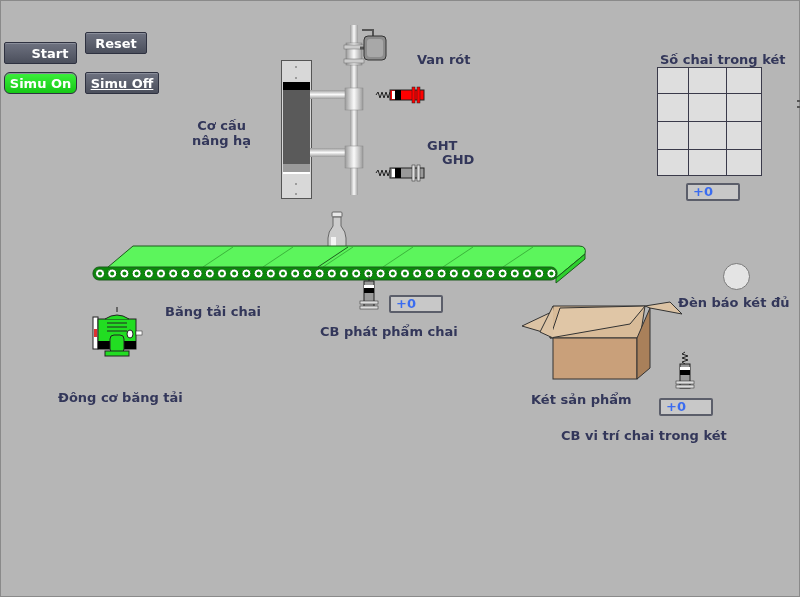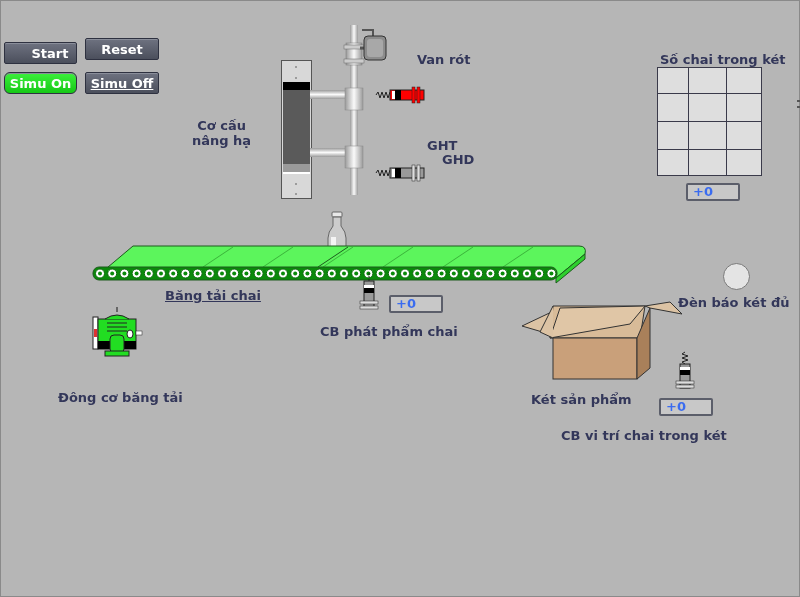--- a/index.html
+++ b/index.html
@@ -25,21 +25,21 @@
   .grid div:nth-child(3n) { border-right:none; }
   .grid div:nth-last-child(-n+3) { border-bottom:none; }
   .edge-mark { position:absolute; left:797px; width:3px; height:2px; background:#555; }
 </style>
 </head>
 <body>
 
 <div class="frame"></div>
 
 <div class="btn" style="left:4px;top:42px;width:73px;padding-left:19px;">Start</div>
-<div class="btn" style="left:85px;top:38px;width:74px;">Reset</div>
+<div class="btn" style="left:85px;top:32px;width:62px;">Reset</div>
 <div class="btn on" style="left:4px;top:72px;width:73px;border-radius:6px;">Simu On</div>
 <div class="btn" style="left:85px;top:72px;width:74px;text-decoration:underline;">Simu Off</div>
 
 <div class="label" style="left:192px;top:118px;text-align:center;line-height:15px;">
   <div>Cơ cấu</div>
   <div>nâng hạ</div>
 </div>
 
 <svg style="left:281px;top:60px;" width="32" height="140">
   <rect x="0.5" y="0.5" width="30" height="138" fill="#d8d8d8" stroke="#555"></rect>
@@ -195,21 +195,21 @@
       <circle cx="421.79999999999995" cy="28.5" r="4.5" fill="#ffffff" stroke="#0a6a0a"></circle>
       <circle cx="421.79999999999995" cy="28.5" r="2" fill="#0a8a0a"></circle>
       <circle cx="434" cy="28.5" r="4.5" fill="#ffffff" stroke="#0a6a0a"></circle>
       <circle cx="434" cy="28.5" r="2" fill="#0a8a0a"></circle>
       <circle cx="446.2" cy="28.5" r="4.5" fill="#ffffff" stroke="#0a6a0a"></circle>
       <circle cx="446.2" cy="28.5" r="2" fill="#0a8a0a"></circle>
       <circle cx="458.4" cy="28.5" r="4.5" fill="#ffffff" stroke="#0a6a0a"></circle>
       <circle cx="458.4" cy="28.5" r="2" fill="#0a8a0a"></circle>
     </g>
 </svg>
-<div class="label" style="left:165px;top:288px;text-decoration:underline;">Băng tải chai</div>
+<div class="label" style="left:165px;top:304px;">Băng tải chai</div>
 
 <svg style="left:359px;top:273px;" width="20" height="42">
   <path d="M10 0 V8" stroke="#222" stroke-dasharray="2,1"></path>
   <rect x="5" y="8" width="10" height="26" fill="#9a9a9a" stroke="#222"></rect>
   <rect x="5" y="12" width="10" height="3" fill="#fff"></rect>
   <rect x="5" y="15" width="10" height="5" fill="#000"></rect>
   <rect x="1" y="28" width="18" height="3" fill="#ddd" stroke="#222" stroke-width="0.5"></rect>
   <rect x="1" y="33" width="18" height="3" fill="#ddd" stroke="#222" stroke-width="0.5"></rect>
 </svg>
 <div class="numbox" style="left:389px;top:295px;">+0</div>

